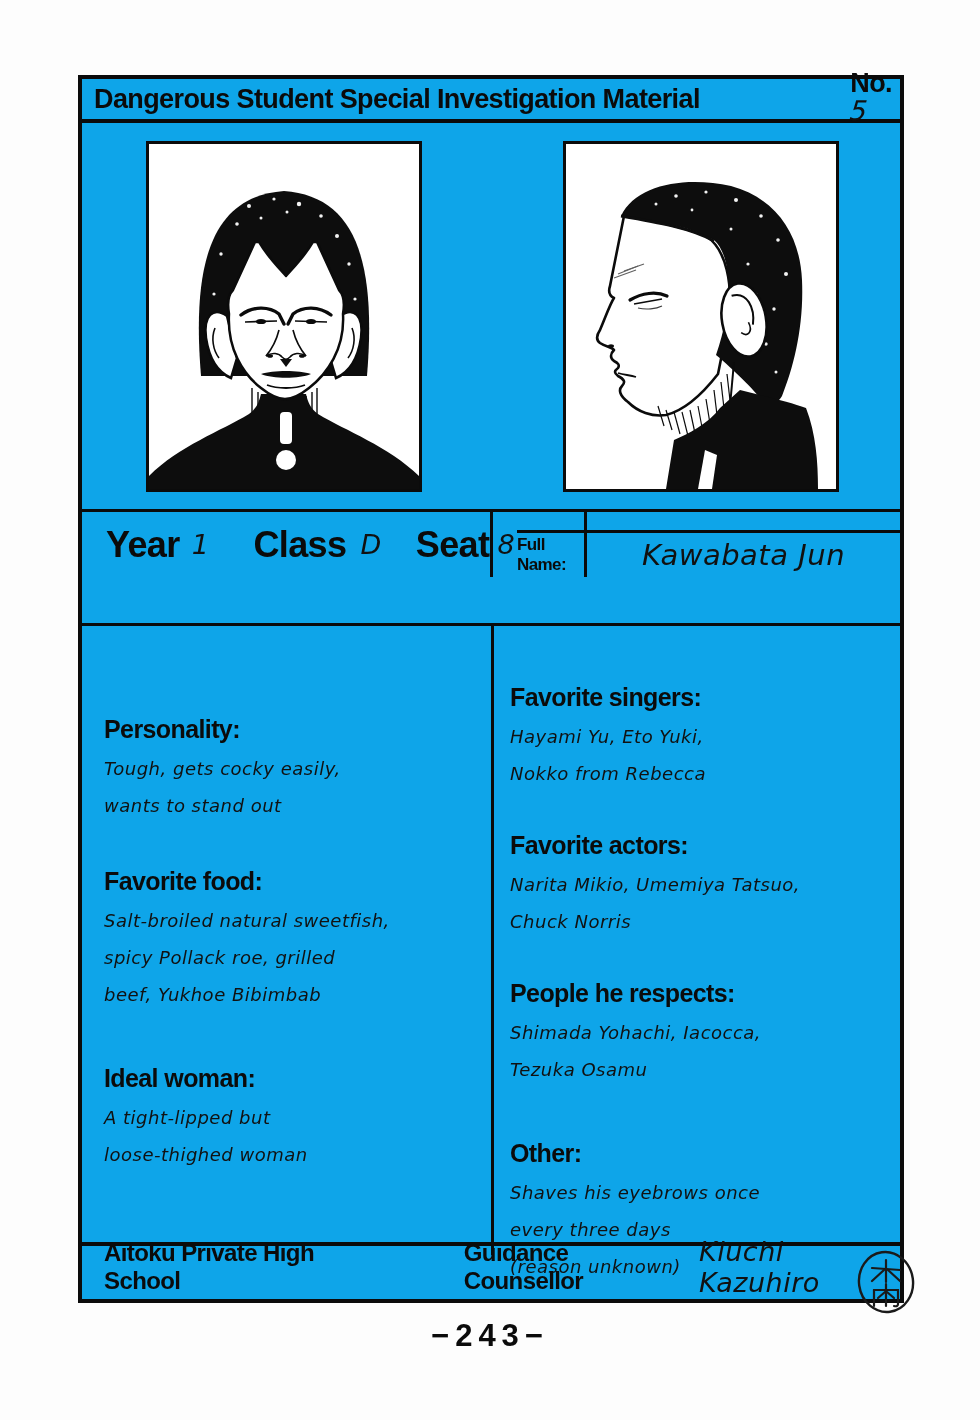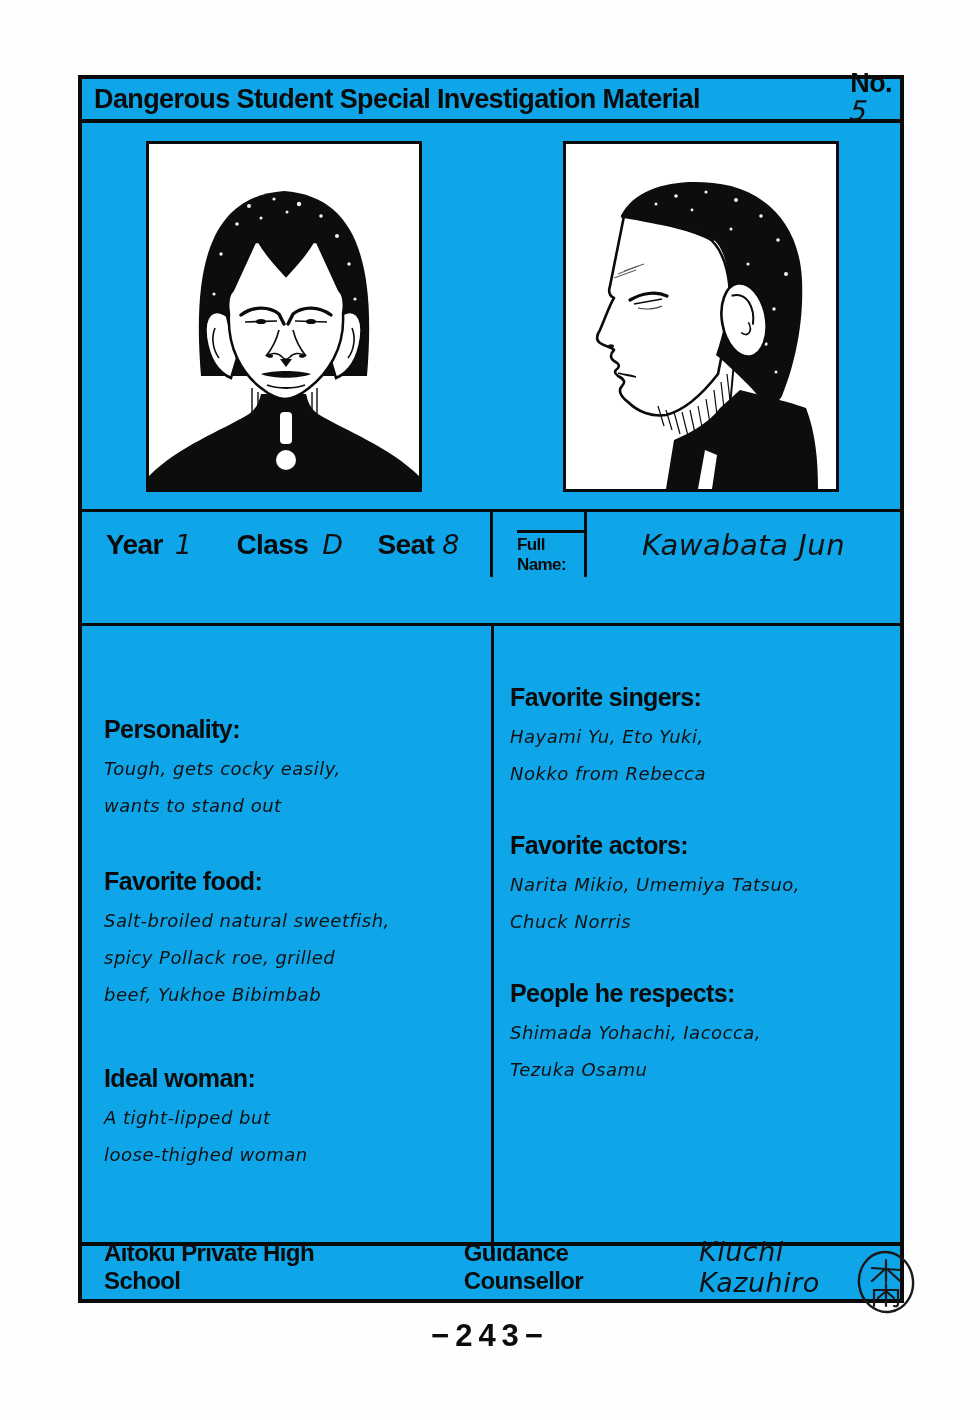--- a/index.html
+++ b/index.html
@@ -55,28 +55,28 @@
   .photo-frame svg { display:block; width:100%; height:100%; }
   
   .row-year {
     position:absolute; left:0; right:0; top:430px; height:68px;
     border-top:3px solid #0b0b0b; display:flex;
   }
   .ycs-cell {
     width:411px; border-right:3px solid #0b0b0b;
     display:flex; align-items:center; padding-left:24px;
   }
-  .ycs-cell .printed { font-size:28px; }
+  .ycs-cell .printed { font-size:36px; }
   .ycs-cell .hand { font-size:27px; }
   .v-year { margin:0 44px 0 12px; }
   .v-class { margin:0 34px 0 14px; }
   .v-seat { margin-left:8px; }
   .name-cells { flex:1; display:flex; }
   .name-label-col { width:94px; border-right:3px solid #0b0b0b; display:flex; flex-direction:column;padding-left:24px; }
-  .name-value-col { flex:1; display:flex; flex-direction:row; }
+  .name-value-col { flex:1; display:flex; flex-direction:column; }
   .strip { height:21px; border-bottom:3px solid #0b0b0b; }
   .name-label-cell { flex:1; display:flex; align-items:center; justify-content:center; font-size:17px; }
   .name-value-cell { flex:1; display:flex; align-items:center; justify-content:center; font-size:29px; }
   
   .row-dob {
     position:absolute; left:0; right:0; top:498px; height:46px;
     border-top:3px solid #0b0b0b; display:flex; align-items:stretch;
   }
   .dob-label {
     width:130px; border-right:3px solid #0b0b0b;
@@ -327,20 +327,26 @@
       <div class="field">
         <div class="printed f-label">Favorite actors:</div>
         <div class="hand f-value">Narita Mikio, Umemiya Tatsuo,
 Chuck Norris</div>
       </div>
       <div class="field">
         <div class="printed f-label">People he respects:</div>
         <div class="hand f-value">Shimada Yohachi, Iacocca,
 Tezuka Osamu</div>
       </div>
+      <div class="field gap-lg">
+        <div class="printed f-label">Other:</div>
+        <div class="hand f-value">Shaves his eyebrows once
+every three days
+(reason unknown)</div>
+      </div>
     </div>
   </div>
 
   <div class="row-footer">
     <span class="printed footer-school">Aitoku Private High School</span>
     <span class="printed footer-counsellor">Guidance Counsellor</span>
     <span class="hand footer-name">Kiuchi Kazuhiro</span>
     <span class="seal">
       <svg viewBox="0 0 64 68">
         <ellipse cx="32" cy="34" rx="27" ry="30" fill="none" stroke="#1a1a1a" stroke-width="2.4" transform="rotate(-8 32 34)"></ellipse>

